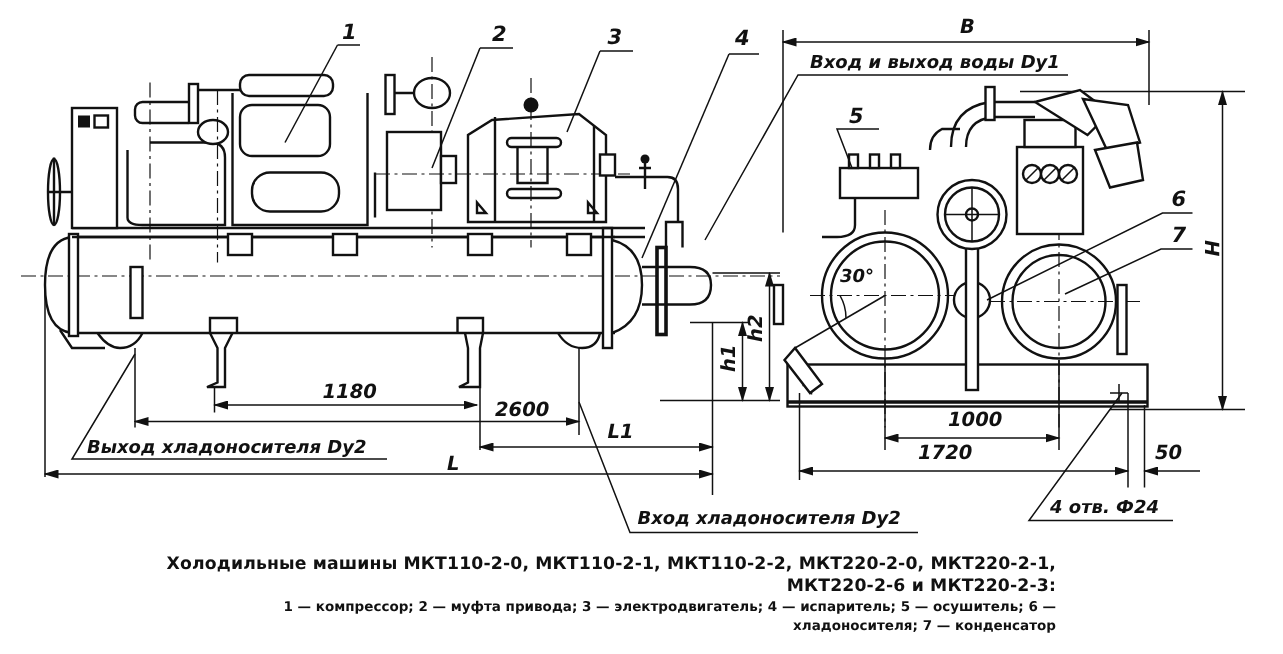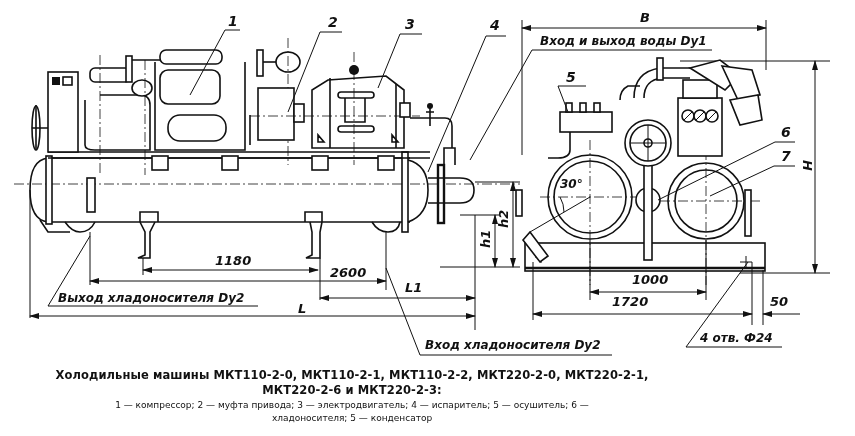--- a/index.html
+++ b/index.html
@@ -9,24 +9,24 @@
   #drawing .ln { stroke: #111; fill: none; stroke-width: 1.6; }
   #drawing .th { stroke: #111; fill: none; stroke-width: 1; }
   #drawing .thick { stroke: #111; fill: none; stroke-width: 2.4; }
   #drawing .ax { stroke: #111; fill: none; stroke-width: 0.8; stroke-dasharray: 10 3 2 3; }
   #drawing .fill { fill: #111; stroke: none; }
   #drawing .w { fill: #fff; stroke: #111; stroke-width: 1.6; }
   #drawing text { font-family: "DejaVu Sans", sans-serif; font-style: italic; font-weight: bold; fill: #111; }
   .lbl { font-size: 14px; }
   .dim { font-size: 13px; }
   .note { font-size: 12px; }
-  #caption { position: absolute; left: 0; top: 368px; width: 704px; text-align: center;
+  #caption { position: absolute; left: 0; top: 368px; width: 704px; text-align: right;
              font-family: "DejaVu Sans", sans-serif; }
   #caption .title { font-size: 11.5px; font-weight: bold; line-height: 15px; letter-spacing: 0.1px; }
-  #caption .legend { font-size: 9px; font-weight: normal; line-height: 11px; margin-top: 2px; }
+  #caption .legend { font-size: 9px; font-weight: bold; line-height: 11px; margin-top: 2px; }
   #caption .legend span.item { white-space: nowrap; }
 </style>
 </head>
 <body>
 
 <svg id="drawing" viewBox="0 0 855 360" xmlns="http://www.w3.org/2000/svg">
   <defs>
     <marker id="arr" markerWidth="10" markerHeight="6" refX="9" refY="3" orient="auto" markerUnits="userSpaceOnUse">
       <path d="M0,0 L10,3 L0,6 Z" fill="#111"></path>
     </marker>
@@ -288,15 +288,15 @@
   <div class="legend">
     <span class="item">1 — компрессор;</span>
     <span class="item">2 — муфта привода;</span>
     <span class="item">3 — электродвигатель;</span>
     <span class="item">4 — испаритель;</span>
     <span class="item">5 — осушитель;</span>
     <span class="item">6 —</span>
   </div>
   <div class="legend">
     <span class="item">хладоносителя;</span>
-    <span class="item">5 — конденсатор</span>
+    <span class="item">7 — конденсатор</span>
   </div>
 </div>
 
 </body></html>

